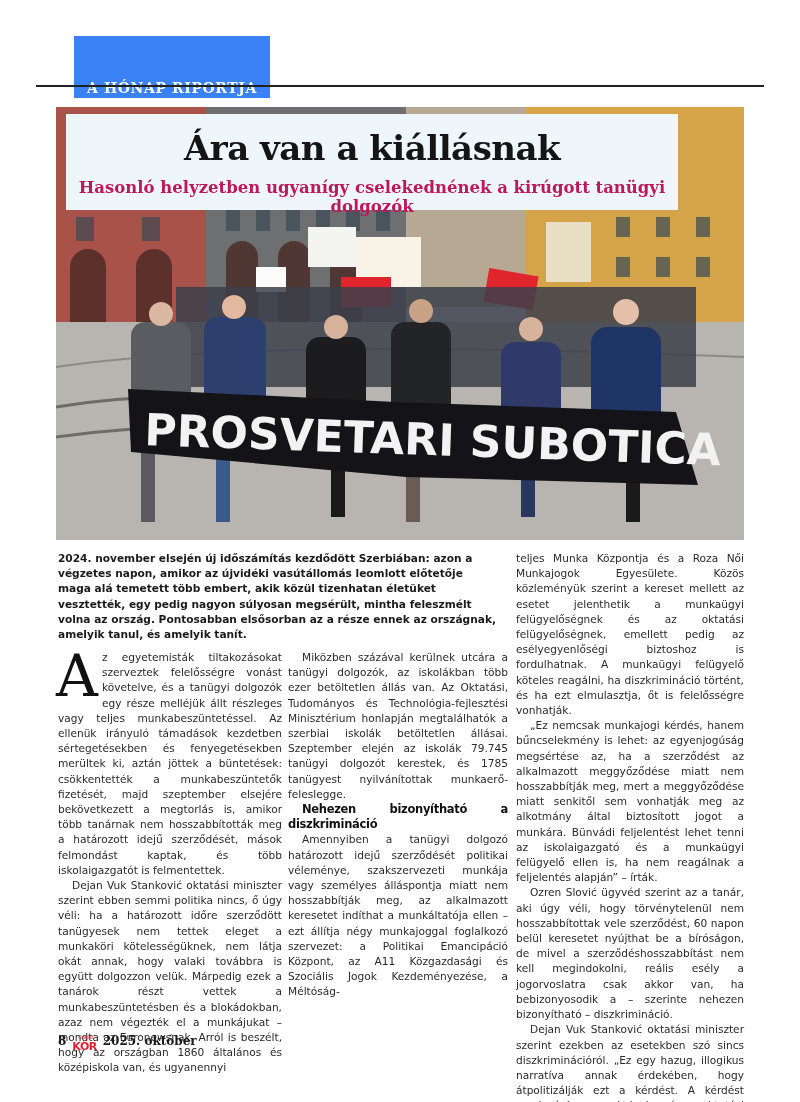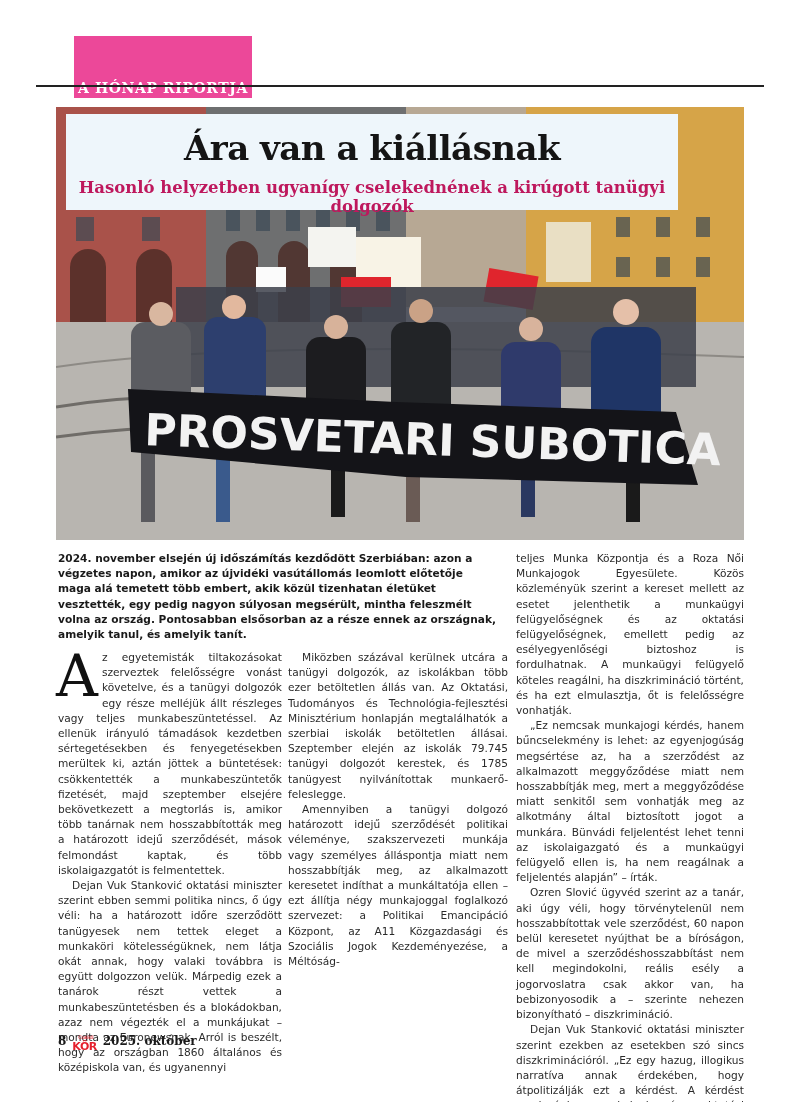--- a/index.html
+++ b/index.html
@@ -1,18 +1,18 @@
 <!DOCTYPE html>
 <html><head>
   <meta charset="utf-8">
   <style>
     html, body { margin:0; padding:0; background:#ffffff; }
     body { width:800px; height:1102px; position:relative; overflow:hidden; font-family:"DejaVu Sans", sans-serif; color:#1a1a1a; }
 
-    .section-tab { position:absolute; left:74px; top:36px; width:178px; height:62px; background:#ec4899; }
+    .section-tab { position:absolute; left:74px; top:36px; width:196px; height:62px; background:#3b82f6; }
     .section-tab .label { position:absolute; left:0; right:0; bottom:2px; text-align:center; color:#fff; font-family:"DejaVu Serif", serif; font-weight:bold; font-size:14px; letter-spacing:0.6px; }
     .rule { position:absolute; left:36px; right:36px; top:85px; height:1.5px; background:#222; }
 
     .photo { position:absolute; left:56px; top:107px; width:688px; height:433px; overflow:hidden; background:#9aa3ab; }
     .photo svg { display:block; }
 
     .title-box { position:absolute; left:66px; top:114px; width:612px; height:96px; background:#eef6fb; }
     .title { position:absolute; left:0; right:0; top:14px; text-align:center; font-family:"DejaVu Serif", serif; font-weight:bold; font-size:34px; color:#151515; letter-spacing:-0.5px; }
     .subtitle { position:absolute; left:0; right:0; top:64px; text-align:center; font-family:"DejaVu Serif", serif; font-weight:bold; font-size:16.5px; color:#be185d; }
 
@@ -123,20 +123,21 @@
 
 <div class="lead">2024. november elsején új időszámítás kezdődött Szerbiában: azon a végzetes napon, amikor az újvidéki vasútállomás leomlott előtetője maga alá temetett több embert, akik közül tizenhatan életüket vesztették, egy pedig nagyon súlyosan megsérült, mintha feleszmélt volna az ország. Pontosabban elsősorban az a része ennek az országnak, amelyik tanul, és amelyik tanít.</div>
 
 <div class="col col1">
   <p class="first"><span class="dropcap">A</span><span>z egyetemisták tiltakozásokat szerveztek felelősségre vonást követelve, és a tanügyi dolgozók egy része melléjük állt részleges vagy teljes munkabeszüntetéssel. Az ellenük irányuló támadások kezdetben sértegetésekben és fenyegetésekben merültek ki, aztán jöttek a büntetések: csökkentették a munkabeszüntetők fizetését, majd szeptember elsejére bekövetkezett a megtorlás is, amikor több tanárnak nem hosszabbították meg a határozott idejű szerződését, mások felmondást kaptak, és több iskolaigazgatót is felmentettek.</span></p>
   <p>Dejan Vuk Stanković oktatási miniszter szerint ebben semmi politika nincs, ő úgy véli: ha a határozott időre szerződött tanügyesek nem tettek eleget a munkaköri kötelességüknek, nem látja okát annak, hogy valaki továbbra is együtt dolgozzon velük. Márpedig ezek a tanárok részt vettek a munkabeszüntetésben és a blokádokban, azaz nem végezték el a munkájukat – mondta az Euronewsnak. Arról is beszélt, hogy az országban 1860 általános és középiskola van, és ugyanennyi</p>
 </div>
 
 <div class="col col2">
   <p>Miközben százával kerülnek utcára a tanügyi dolgozók, az iskolákban több ezer betöltetlen állás van. Az Oktatási, Tudományos és Technológia-fejlesztési Minisztérium honlapján megtalálhatók a szerbiai iskolák betöltetlen állásai. Szeptember elején az iskolák 79.745 tanügyi dolgozót kerestek, és 1785 tanügyest nyilvánítottak munkaerő-feleslegge.</p>
+  <p class="subhead">Nehezen bizonyítható a diszkrimináció</p>
   <p>Amennyiben a tanügyi dolgozó határozott idejű szerződését politikai véleménye, szakszervezeti munkája vagy személyes álláspontja miatt nem hosszabbítják meg, az alkalmazott keresetet indíthat a munkáltatója ellen – ezt állítja négy munkajoggal foglalkozó szervezet: a Politikai Emancipáció Központ, az A11 Közgazdasági és Szociális Jogok Kezdeményezése, a Méltóság-</p>
 </div>
 
 <div class="col col3">
   <p class="first">teljes Munka Központja és a Roza Női Munkajogok Egyesülete. Közös közleményük szerint a kereset mellett az esetet jelenthetik a munkaügyi felügyelőségnek és az oktatási felügyelőségnek, emellett pedig az esélyegyenlőségi biztoshoz is fordulhatnak. A munkaügyi felügyelő köteles reagálni, ha diszkrimináció történt, és ha ezt elmulasztja, őt is felelősségre vonhatják.</p>
   <p>„Ez nemcsak munkajogi kérdés, hanem bűncselekmény is lehet: az egyenjogúság megsértése az, ha a szerződést az alkalmazott meggyőződése miatt nem hosszabbítják meg, mert a meggyőződése miatt senkitől sem vonhatják meg az alkotmány által biztosított jogot a munkára. Bünvádi feljelentést lehet tenni az iskolaigazgató és a munkaügyi felügyelő ellen is, ha nem reagálnak a feljelentés alapján” – írták.</p>
   <p>Ozren Slović ügyvéd szerint az a tanár, aki úgy véli, hogy törvénytelenül nem hosszabbítottak vele szerződést, 60 napon belül keresetet nyújthat be a bíróságon, de mivel a szerződéshosszabbítást nem kell megindokolni, reális esély a jogorvoslatra csak akkor van, ha bebizonyosodik a – szerinte nehezen bizonyítható – diszkrimináció.</p>
   <p>Dejan Vuk Stanković oktatási miniszter szerint ezekben az esetekben szó sincs diszkriminációról. „Ez egy hazug, illogikus narratíva annak érdekében, hogy átpolitizálják ezt a kérdést. A kérdést gazdasági, munkajogi és oktatási szempontból kell</p>
 </div>
 

